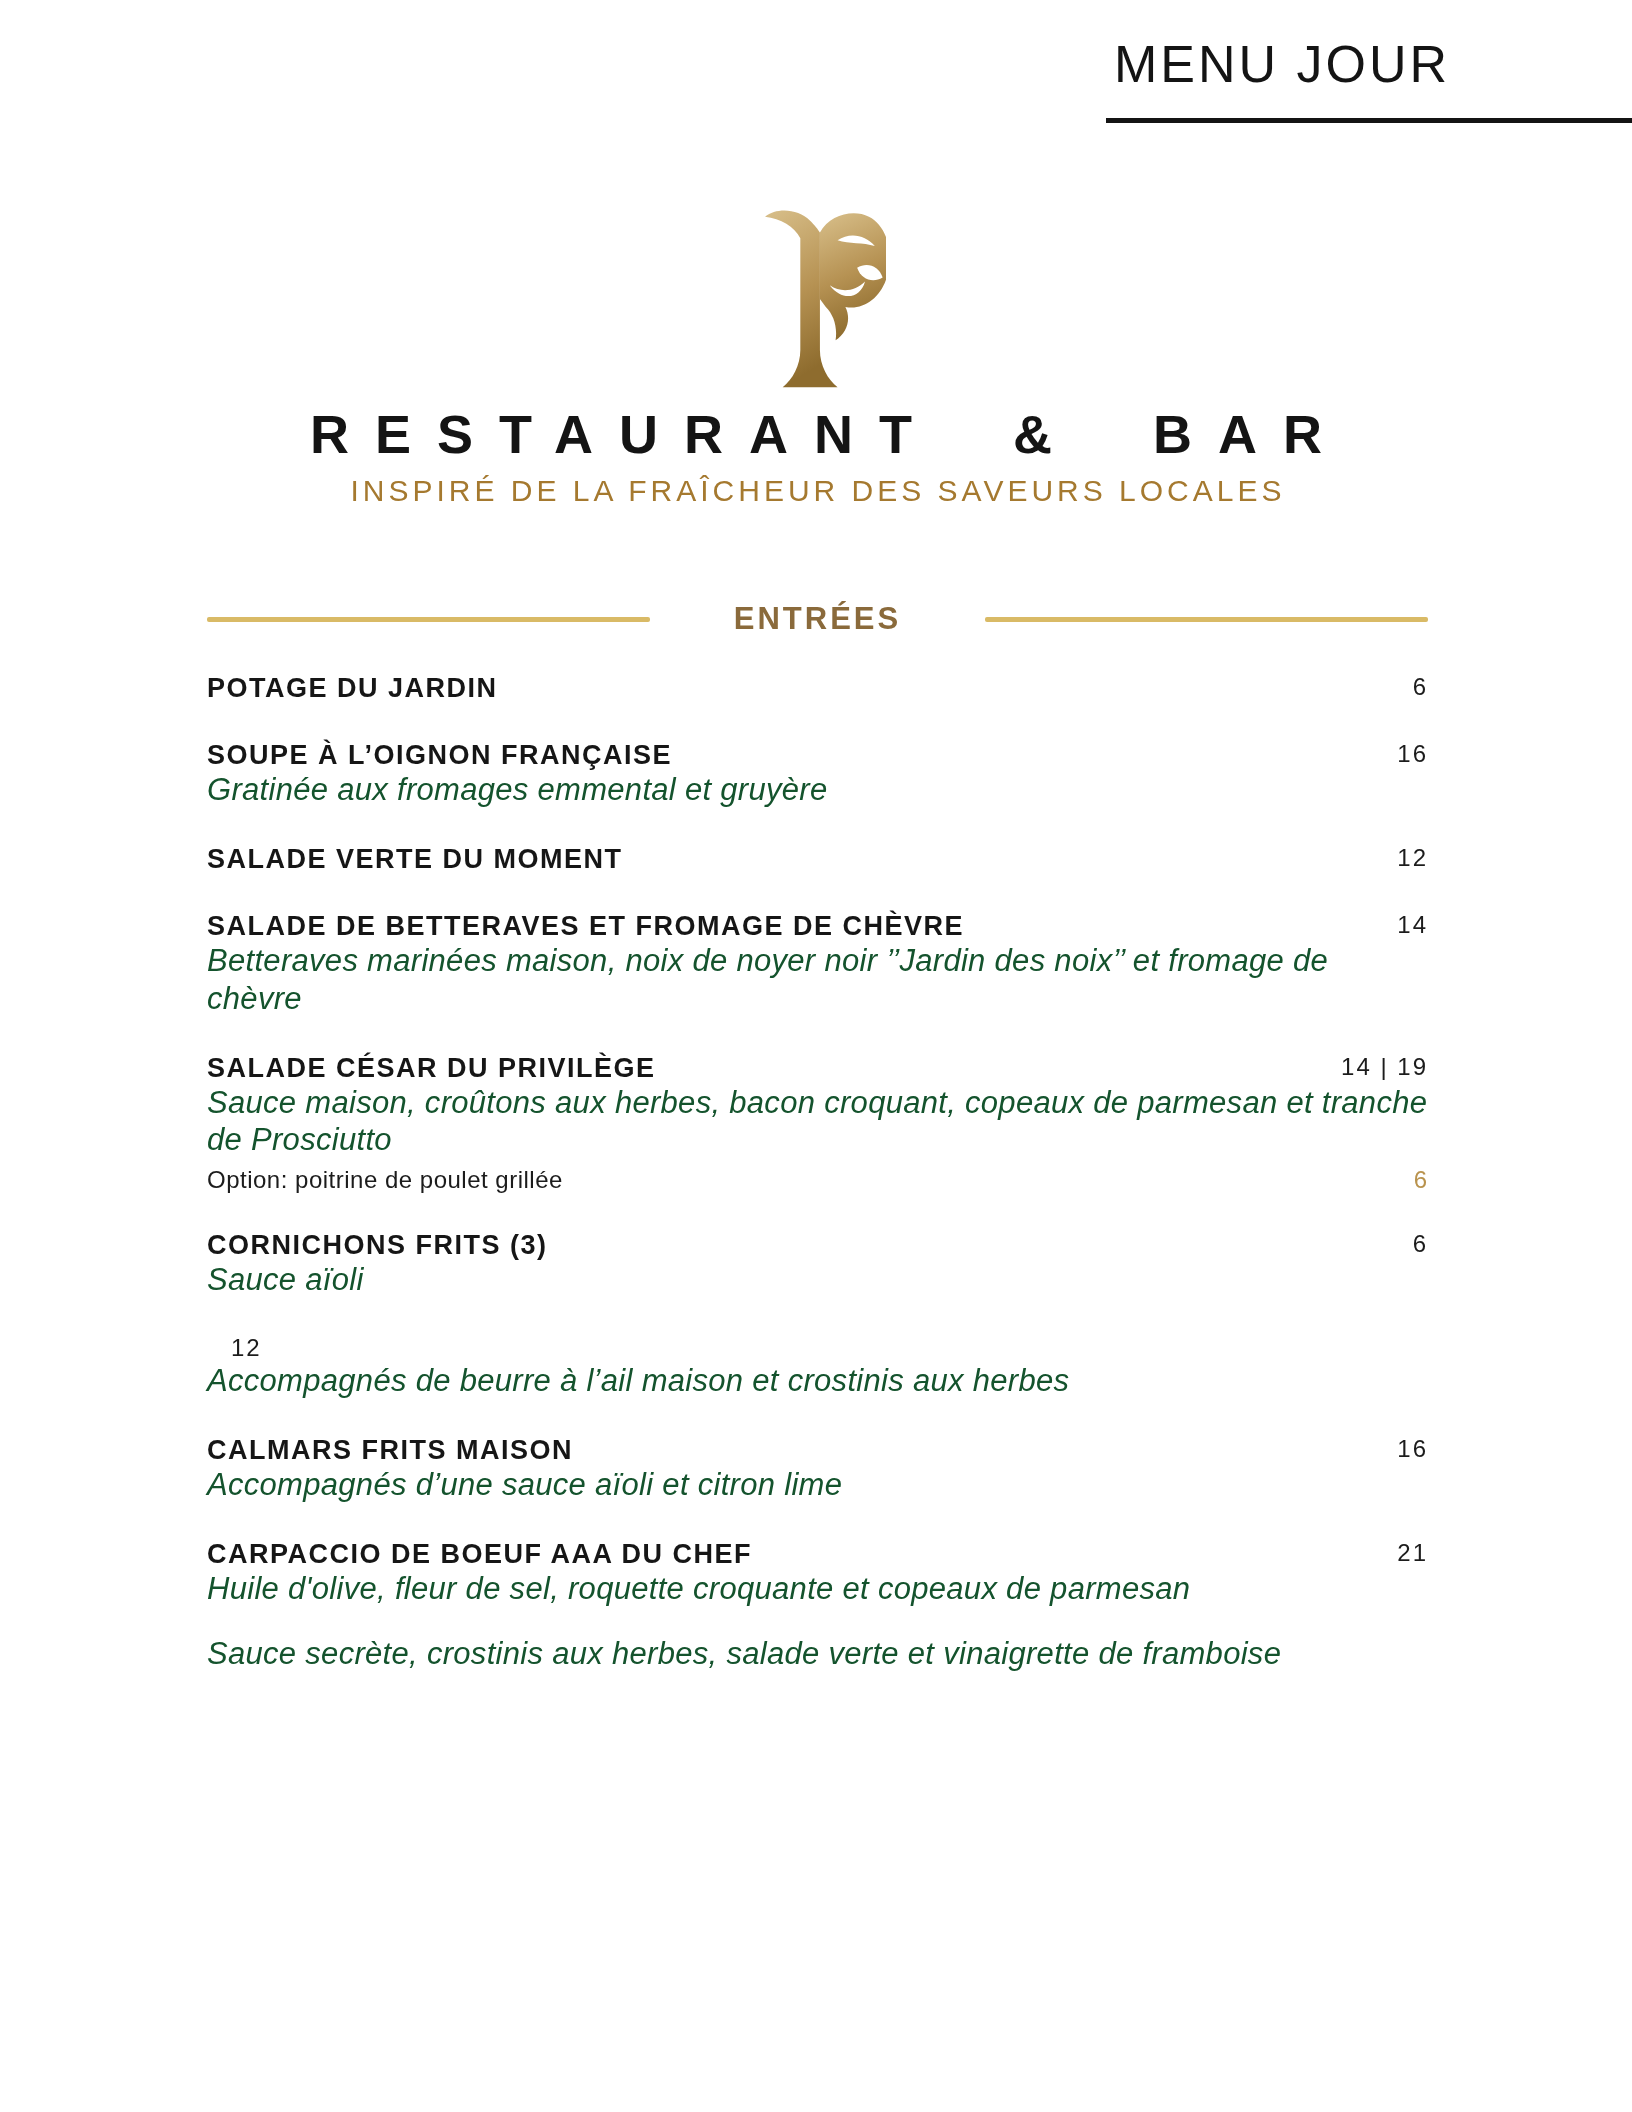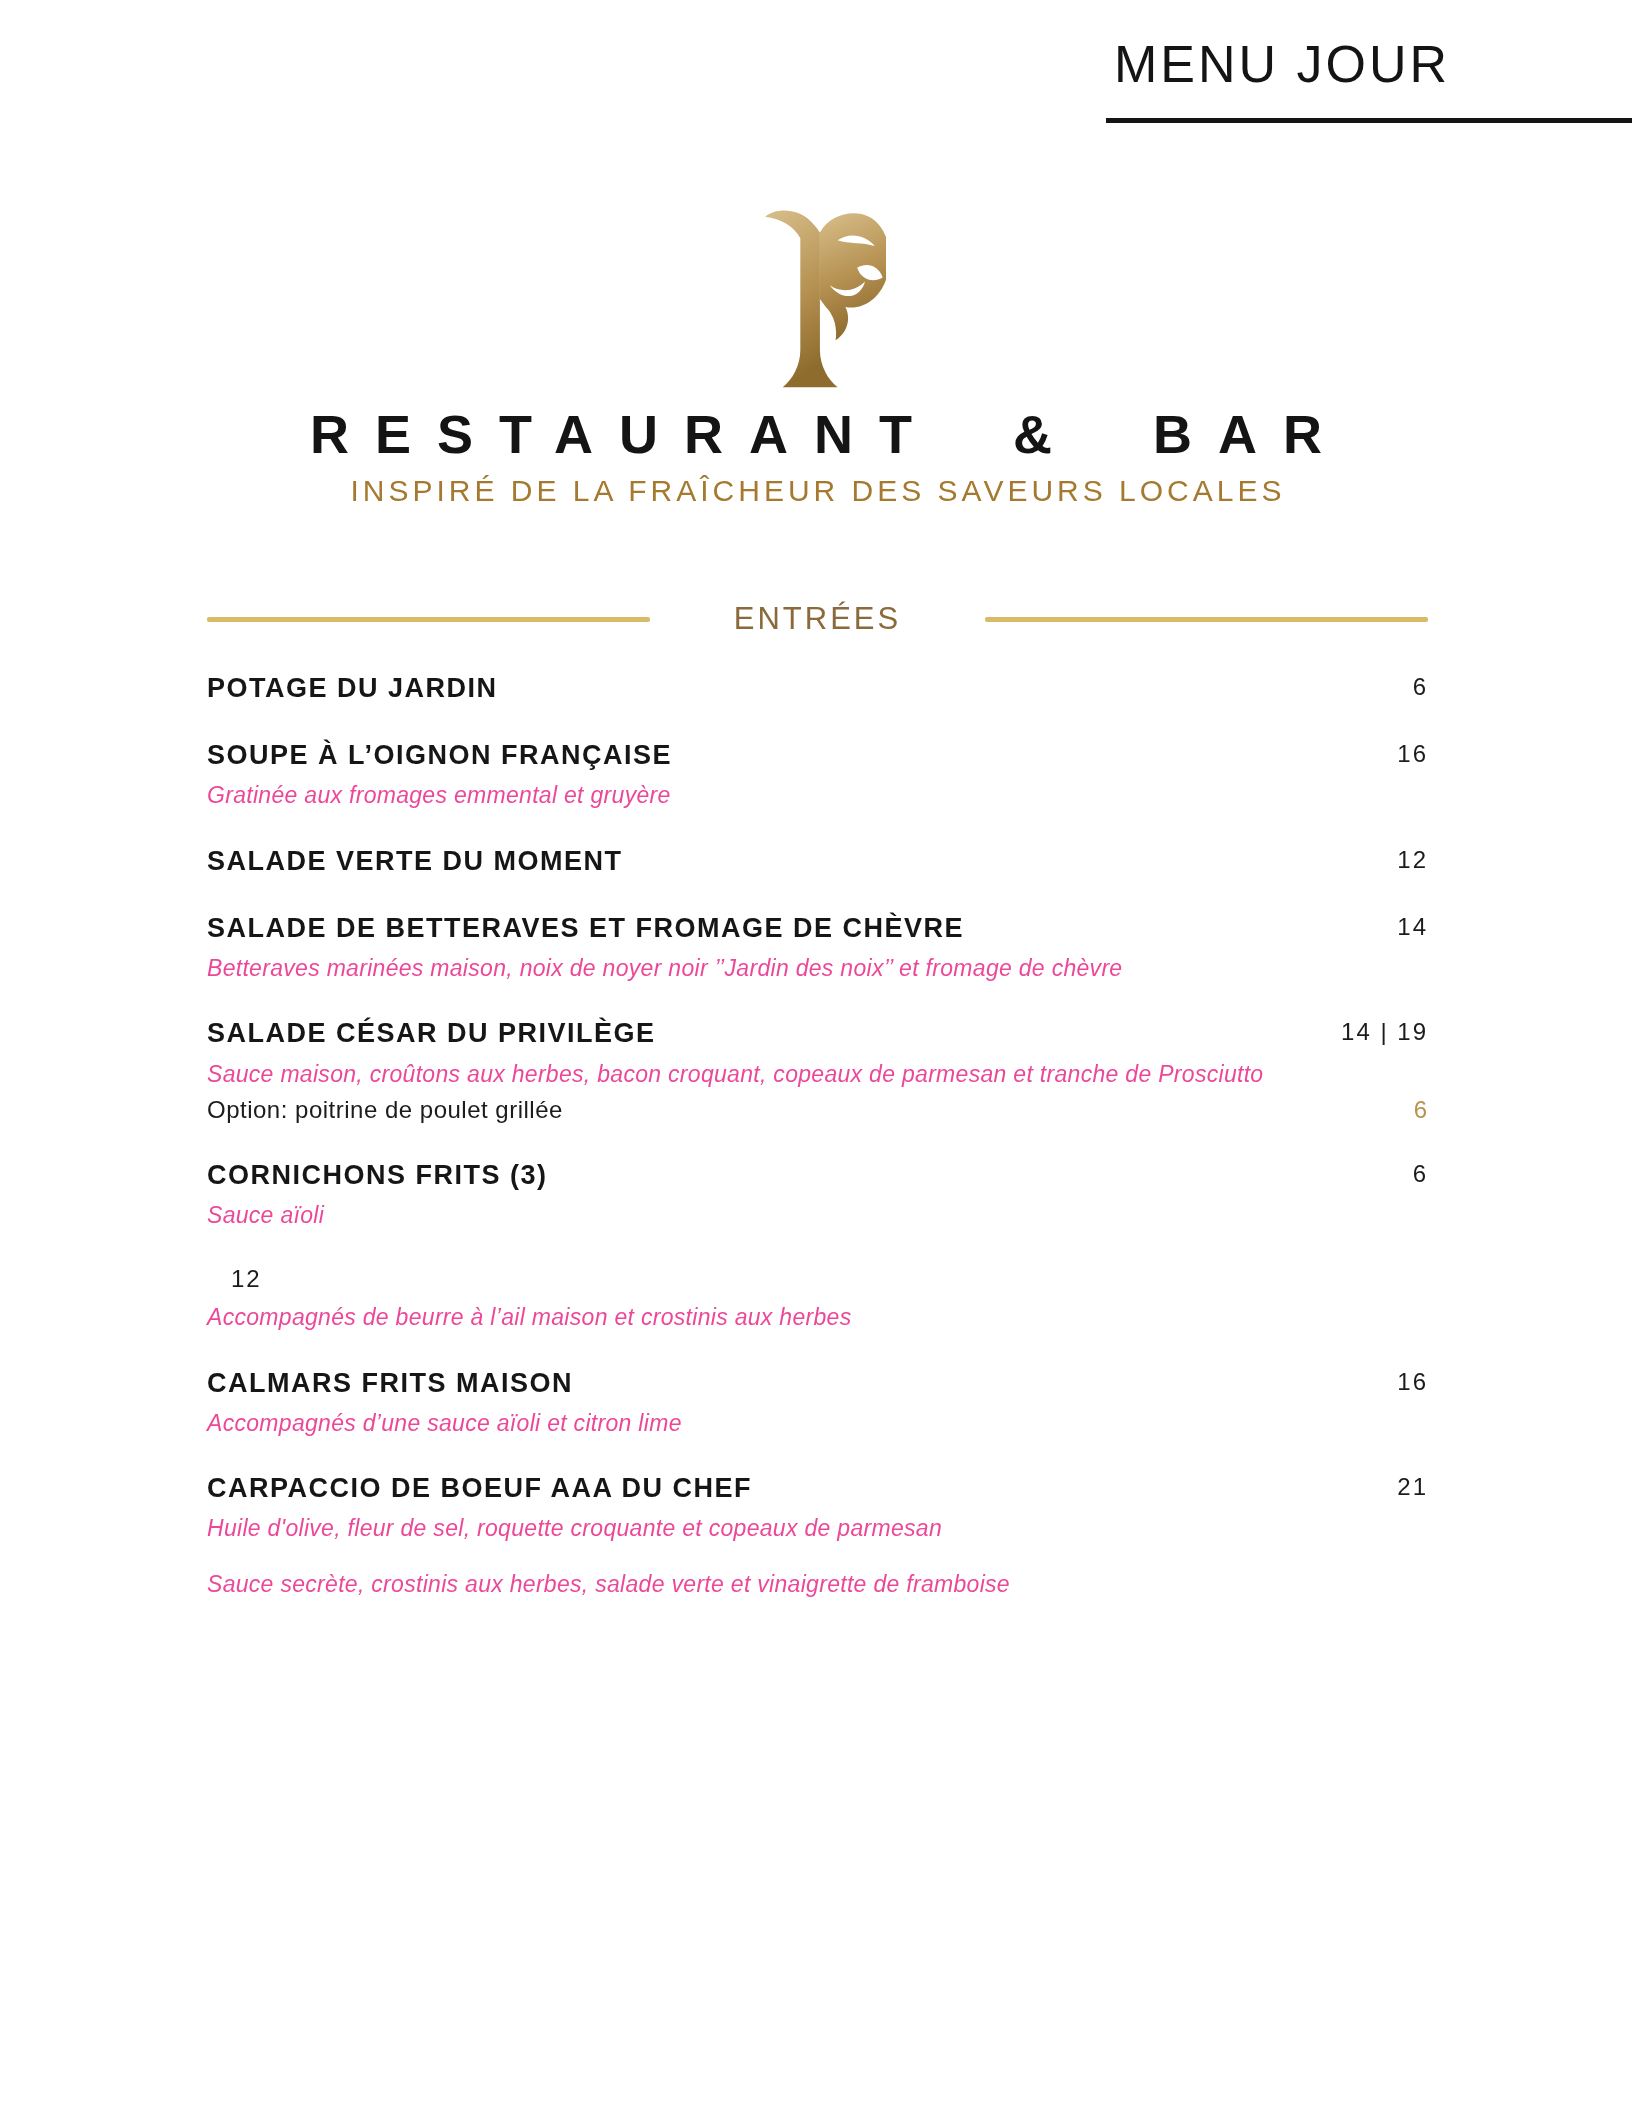--- a/index.html
+++ b/index.html
@@ -31,37 +31,37 @@
     letter-spacing:4px;margin-right:-4px;line-height:1.2;
   }
 
   
   .section-head{
     display:flex;align-items:center;gap:84px;
     margin:92px 204px 0 207px;
   }
   .rule{flex:1;height:5px;background:#d9ba66;border-radius:2px;}
   .section-title{
-    margin:0;font-size:31px;font-weight:400;color:#8a6a3b;letter-spacing:3px;
+    margin:0;font-size:31px;font-weight:700;color:#8a6a3b;letter-spacing:3px;
   }
 
   
   .items{margin:36px 204px 0 207px;}
   .item{margin-bottom:28px;}
   .trow{display:flex;justify-content:space-between;align-items:flex-start;margin-top:36px;}
   .iname{
     margin:0;font-size:27px;font-weight:700;color:#161616;
     letter-spacing:1.5px;line-height:1.15;
   }
   .iprice{
     font-size:24px;font-weight:400;color:#1c1c1c;letter-spacing:2px;
     line-height:1.15;white-space:nowrap;padding-left:24px;text-align:right;
   }
   .idesc{
-    margin:11px 0 0;font-size:23px;font-style:italic;color:#ec4899;
+    margin:0 0 0;font-size:31px;font-style:italic;color:#14532d;
     letter-spacing:.3px;line-height:1.2;
   }
   .opt{margin-top:8px;}
   .olabel{font-size:24px;color:#1c1c1c;letter-spacing:.5px;line-height:1.15;}
   .oprice{font-size:24px;color:#b9934e;letter-spacing:1px;line-height:1.15;padding-left:24px;}
 </style>
 </head>
 <body>
 
 <header>

